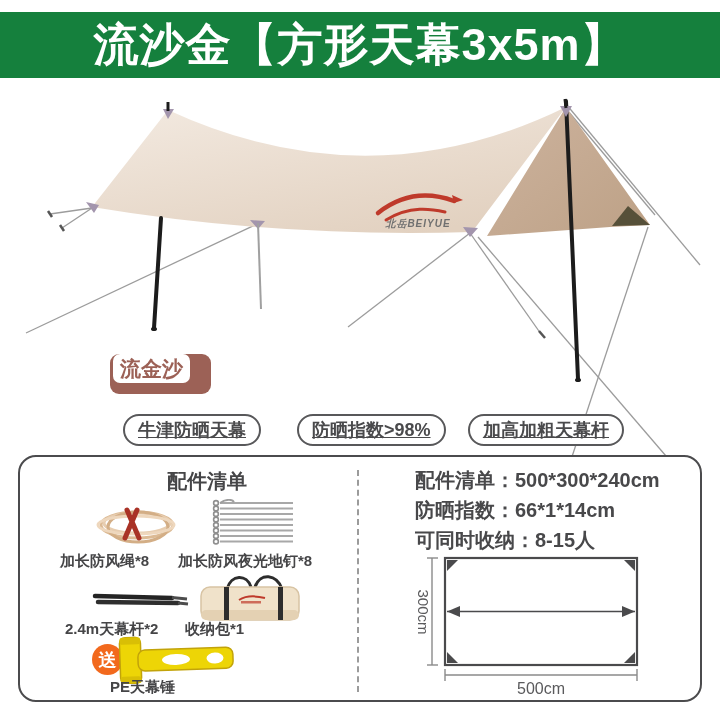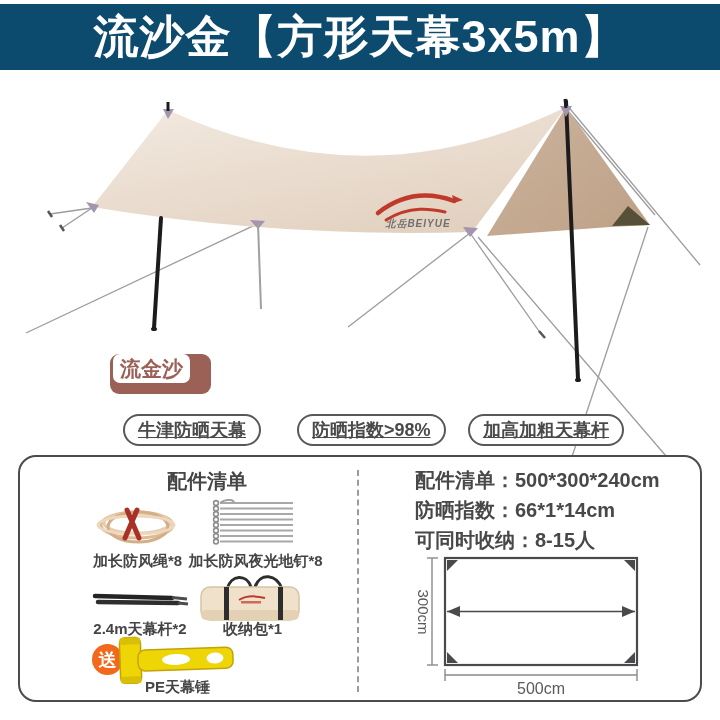--- a/index.html
+++ b/index.html
@@ -1,20 +1,20 @@
 <!DOCTYPE html>
 <html><head>
 <meta charset="utf-8">
 <style>
   html,body{margin:0;padding:0;background:#fff;}
   #stage{position:relative;width:720px;height:720px;background:#ffffff;overflow:hidden;
          font-family:"Liberation Sans","DejaVu Sans",sans-serif;}
 
   
-  .banner{position:absolute;left:0;top:4px;width:720px;height:66px;background:#0c4a6e;
+  .banner{position:absolute;left:0;top:12px;width:720px;height:66px;background:#15803d;
           display:flex;align-items:center;justify-content:center;}
   .banner span{color:#ffffff;font-size:45px;font-weight:bold;letter-spacing:1px;white-space:nowrap;}
 
   
   #tent-svg{position:absolute;left:0;top:75px;width:720px;height:440px;}
 
   
   .area-badge{position:absolute;left:110px;top:354px;height:40px;background:#9c6156;
               border-radius:9px;display:flex;align-items:flex-start;padding:0 12px 0 3px;}
   .area-badge .chip{background:#ffffff;border-radius:7px;color:#9c6156;font-size:21px;font-weight:bold;
@@ -28,21 +28,21 @@
   .pill1{left:123px;} .pill2{left:297px;} .pill3{left:468px;}
 
   
   .info-box{position:absolute;left:18px;top:455px;width:684px;height:247px;
             border:2.5px solid #4b4b4d;border-radius:18px;background:#ffffff;box-sizing:border-box;}
   .divider{position:absolute;left:357px;top:470px;height:222px;width:0;
            border-left:2px dashed #9b9b9b;}
 
   .acc-title{position:absolute;left:18px;top:468px;width:340px;text-align:center;
              font-size:20px;font-weight:bold;color:#454547;margin-left:19px;}
-  .acc-label{position:absolute;font-size:15px;font-weight:bold;color:#454547;text-align:center;white-space:nowrap;}
+  .acc-label{position:absolute;font-size:15px;font-weight:bold;color:#454547;white-space:nowrap;}
   .lab1{left:60px;top:552px;width:155px;}
   .lab2{left:178px;top:552px;width:155px;}
   .lab3{left:65px;top:620px;width:150px;}
   .lab4{left:185px;top:620px;width:135px;}
   .lab5{left:110px;top:678px;width:135px;}
   .acc-icon{position:absolute;}
   .rope{left:95px;top:502px;}
   .stakes{left:210px;top:499px;}
   .poles{left:92px;top:590px;}
   .bag{left:197px;top:572px;}

